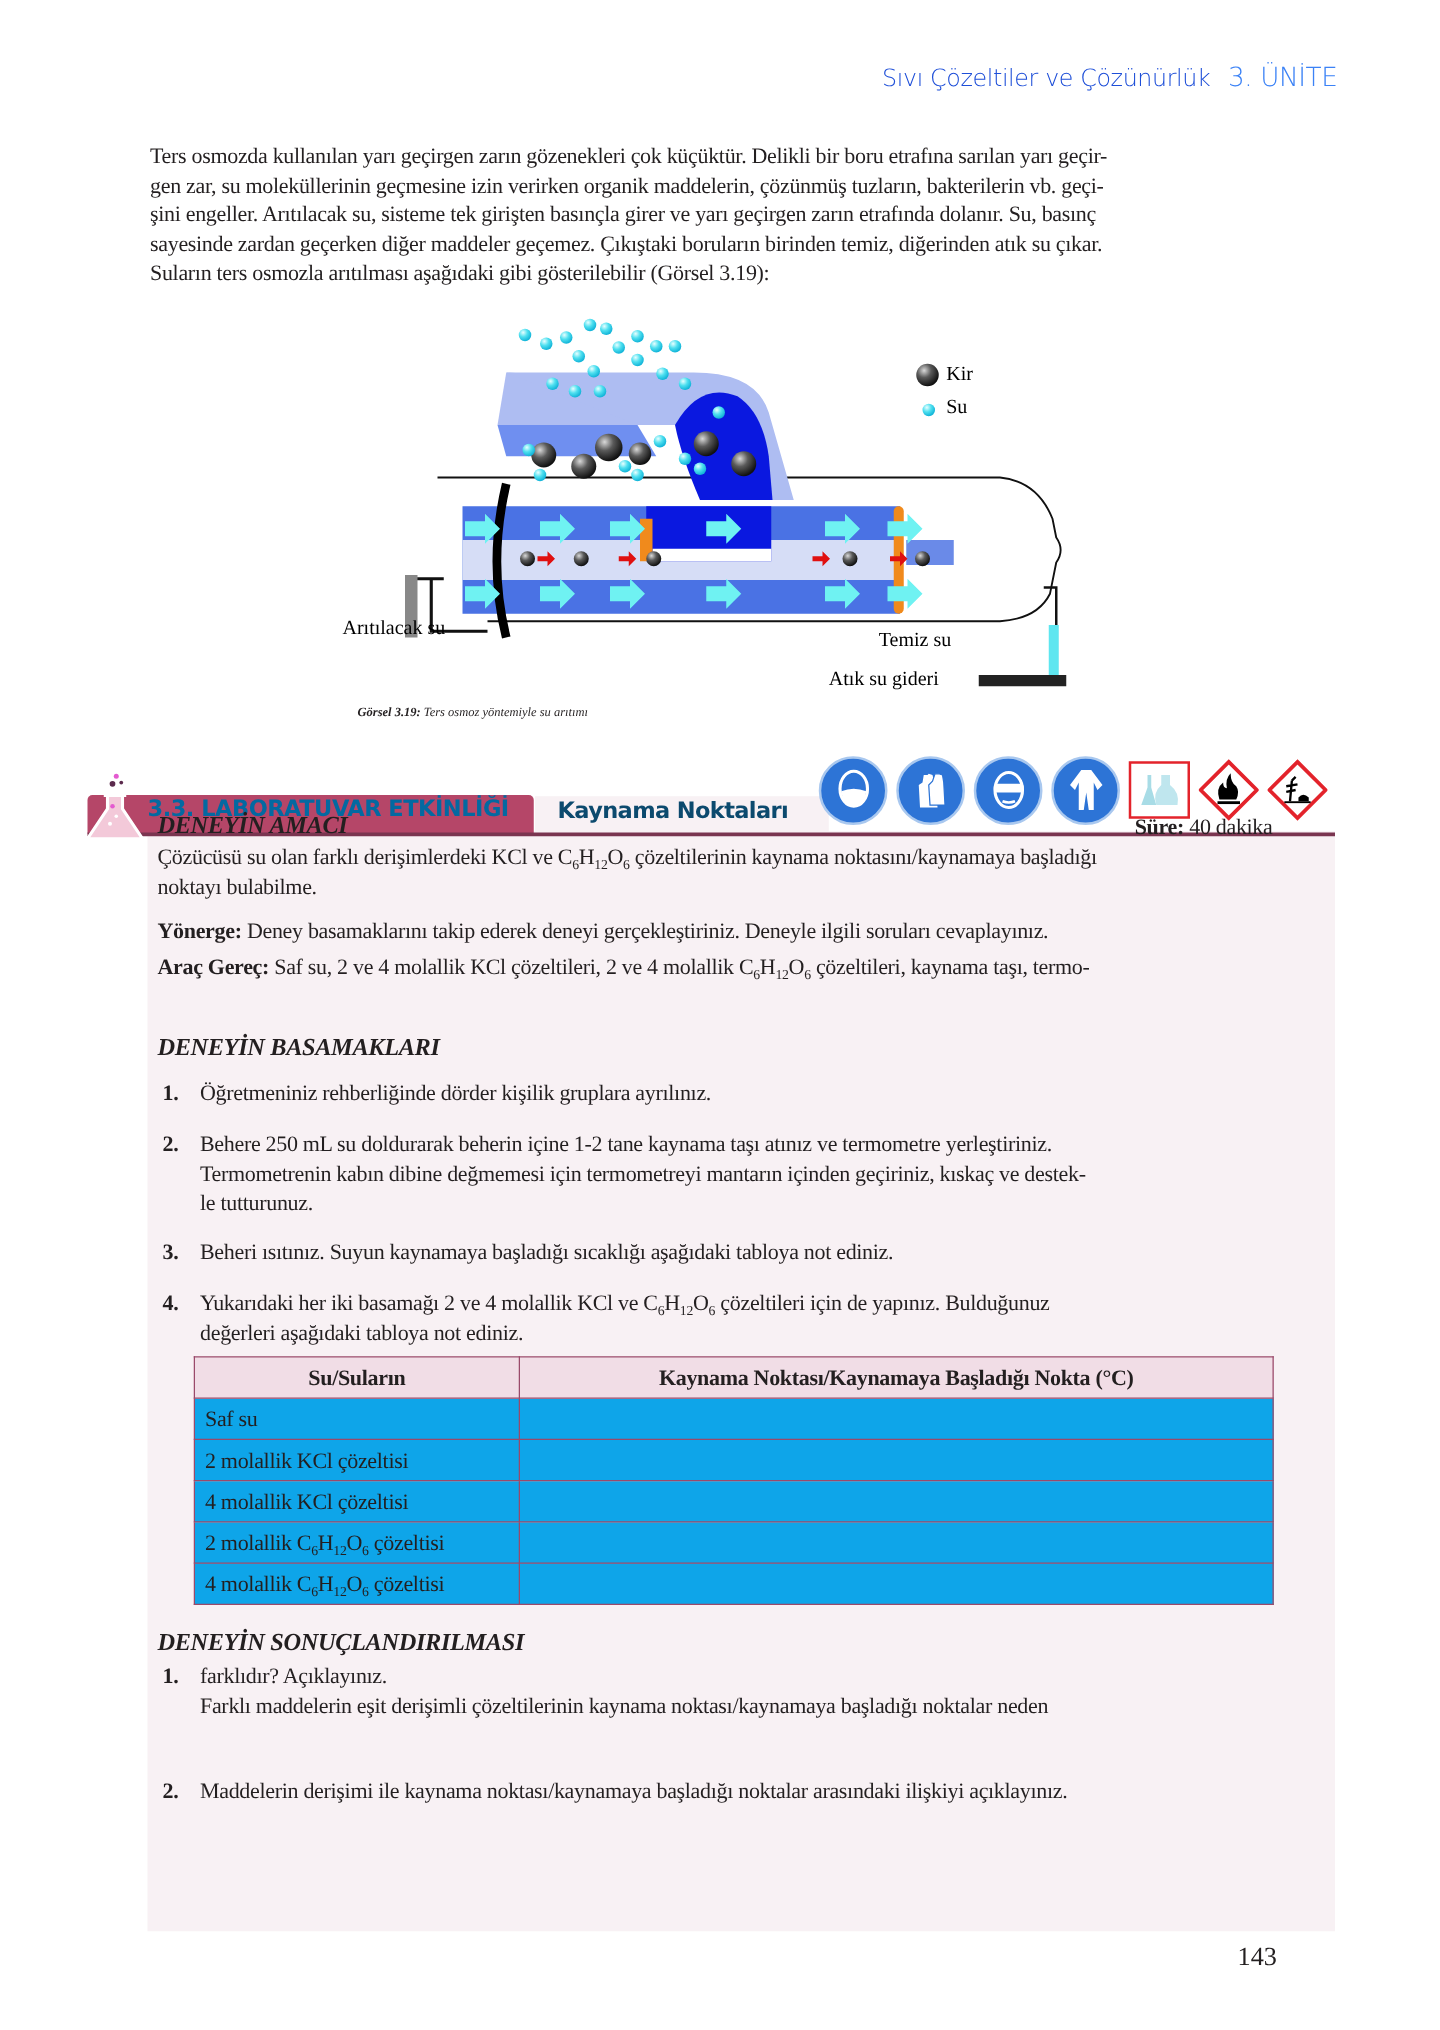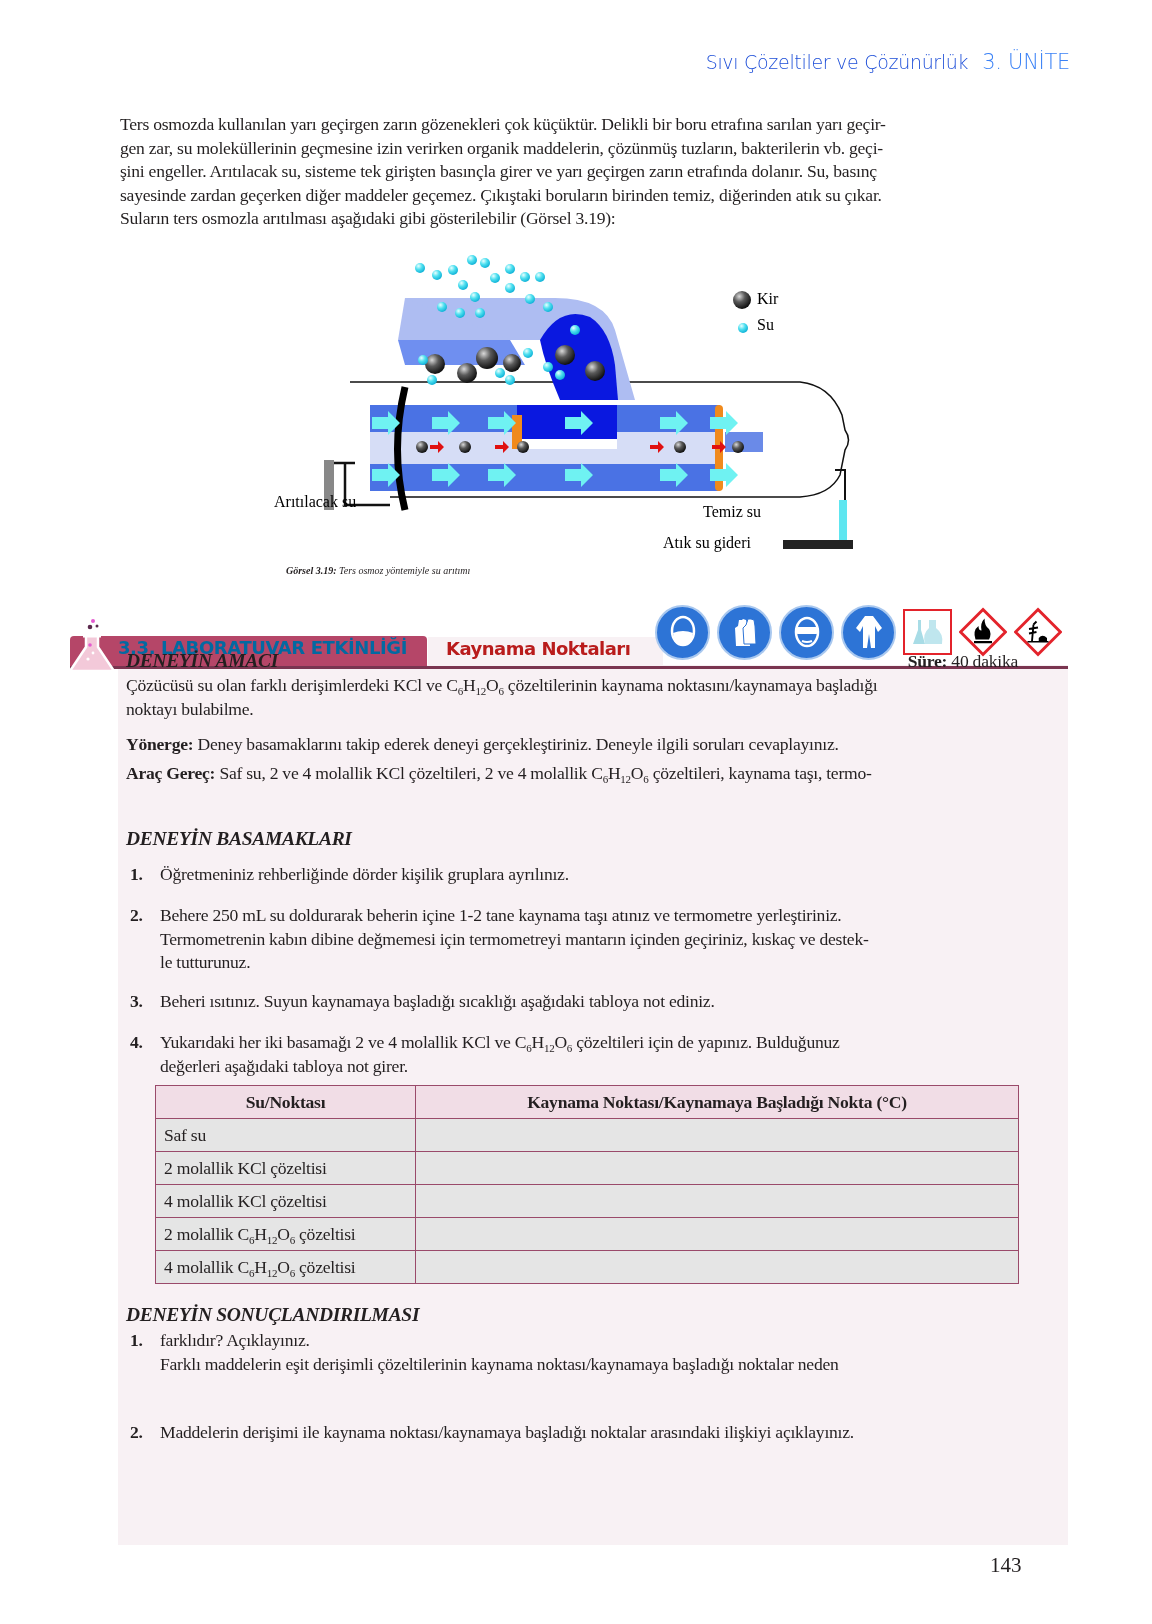--- a/index.html
+++ b/index.html
@@ -12,38 +12,38 @@
   .para p{margin:0;}
   
   .diagram{left:260px;top:245px;width:600px;height:320px;}
   .caption{left:286px;top:565px;font-size:10px;font-style:italic;}
   .caption b{font-weight:bold;}
   
   .labbg{left:118px;top:665px;width:950px;height:880px;background:#f8f1f4;}
   .labbar{left:70px;top:636px;width:357px;height:31px;background:#b54668;border-radius:4px 4px 0 0;}
   .labtitle{left:118px;top:637px;font-family:"DejaVu Sans","Liberation Sans",sans-serif;font-weight:bold;color:#0369a1;font-size:18px;letter-spacing:-0.4px;}
   .labsub{left:428px;top:637px;width:235px;height:30px;background:#f8f1f4;}
-  .labsubtxt{left:446px;top:638px;font-family:"DejaVu Sans","Liberation Sans",sans-serif;font-weight:bold;color:#b91c1c;font-size:18px;letter-spacing:-0.5px;}
+  .labsubtxt{left:446px;top:638px;font-family:"DejaVu Sans","Liberation Sans",sans-serif;font-weight:bold;color:#0c4a6e;font-size:18px;letter-spacing:-0.5px;}
   .labline{left:70px;top:666px;width:998px;height:3px;background:#7a3550;}
   .flask{left:66px;top:615px;width:52px;height:58px;}
   .icons{left:655px;top:600px;height:64px;display:flex;align-items:center;gap:7px;}
   .icircle{width:51px;height:51px;border-radius:50%;background:#2d74d6;border:2px solid #a9c8ef;display:flex;align-items:center;justify-content:center;}
   .ibox{width:45px;height:42px;border:2px solid #e3232b;background:#fff;display:flex;align-items:center;justify-content:center;}
   .idiam{width:48px;height:48px;display:flex;align-items:center;justify-content:center;}
   h3{margin:0;font-weight:bold;font-size:19.5px;letter-spacing:-0.3px;font-style:italic;}
   .txt{font-size:17.6px;line-height:23.5px;letter-spacing:-0.25px;}
   .txt b{font-weight:bold;}
   sub{font-size:11px;vertical-align:-4px;line-height:0;}
   .ol{left:130px;width:910px;}
   .ol .item{display:flex;}
   .ol .num{width:30px;flex:none;font-weight:bold;}
   table.rt{border-collapse:collapse;font-size:17.6px;letter-spacing:-0.25px;}
   table.rt td,table.rt th{border:1.3px solid #9a4a6a;height:32px;padding:0 8px;text-align:left;}
   table.rt th{background:#f1dde6;font-weight:bold;text-align:center;}
-  table.rt td{background:#e5e5e5;}
+  table.rt td{background:#0ea5e9;}
   .pagenum{left:990px;top:1553px;font-size:21px;}
 </style>
 </head>
 <body>
 
 <div class="abs runhead">
   <span class="t">Sıvı Çözeltiler ve Çözünürlük</span><span class="u">3. ÜNİTE</span>
 </div>
 
 <div class="abs para">
@@ -280,29 +280,29 @@
       <div>
         <div>Beheri ısıtınız. Suyun kaynamaya başladığı sıcaklığı aşağıdaki tabloya not ediniz.</div>
       </div>
     </div>
 </div>
 <div class="abs ol txt" style="top:1031px;">
   <div class="item">
       <span class="num">4.</span>
       <div>
         <div><span>Yukarıdaki her iki basamağı 2 ve 4 molallik KCl ve C</span><sub>6</sub>H<sub>12</sub>O<sub>6</sub><span> çözeltileri için de yapınız. Bulduğunuz</span></div>
-        <div>değerleri aşağıdaki tabloya not girer.</div>
+        <div>değerleri aşağıdaki tabloya not ediniz.</div>
       </div>
     </div>
 </div>
 
 <table class="abs rt" style="left:155px;top:1085px;width:864px;">
   <tbody>
       <tr>
-    <th style="width:243px;">Su/Noktası</th>
+    <th style="width:243px;">Su/Suların</th>
     <th>Kaynama Noktası/Kaynamaya Başladığı Nokta (°C)</th>
   </tr>
   <tr>
         <td>Saf su</td>
         <td></td>
       </tr>
   <tr>
         <td>2 molallik KCl çözeltisi</td>
         <td></td>
       </tr>

